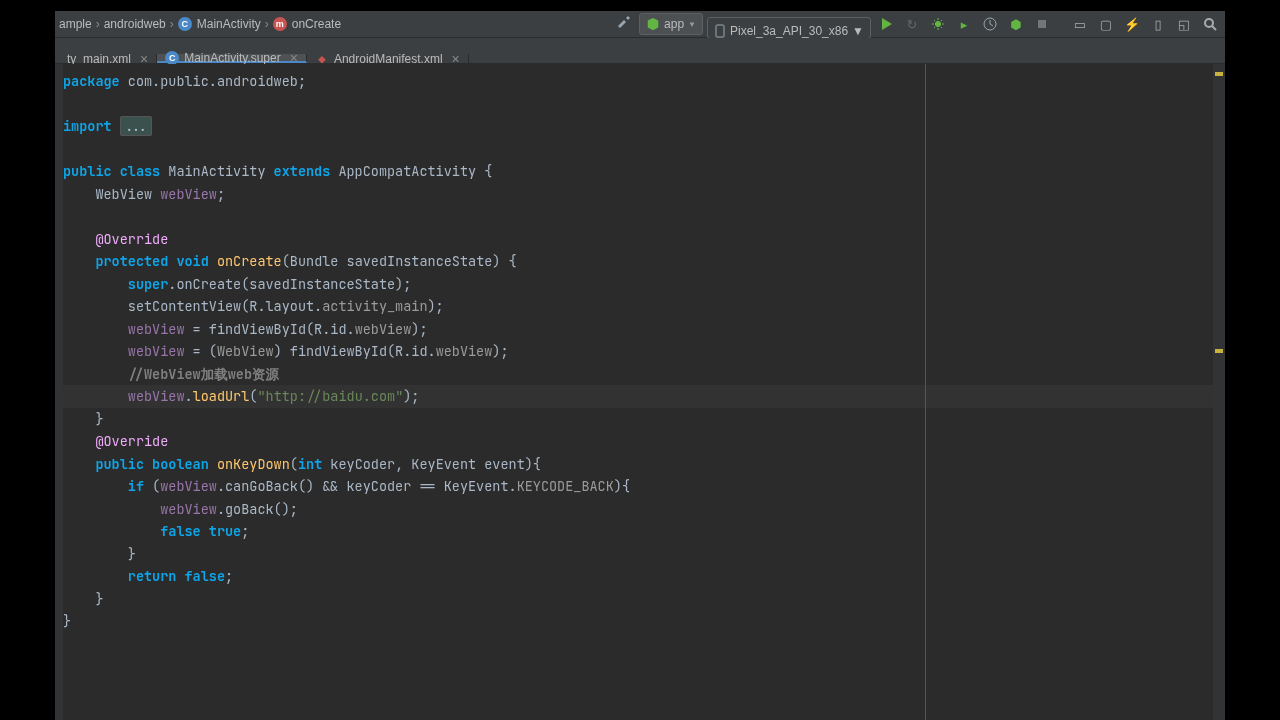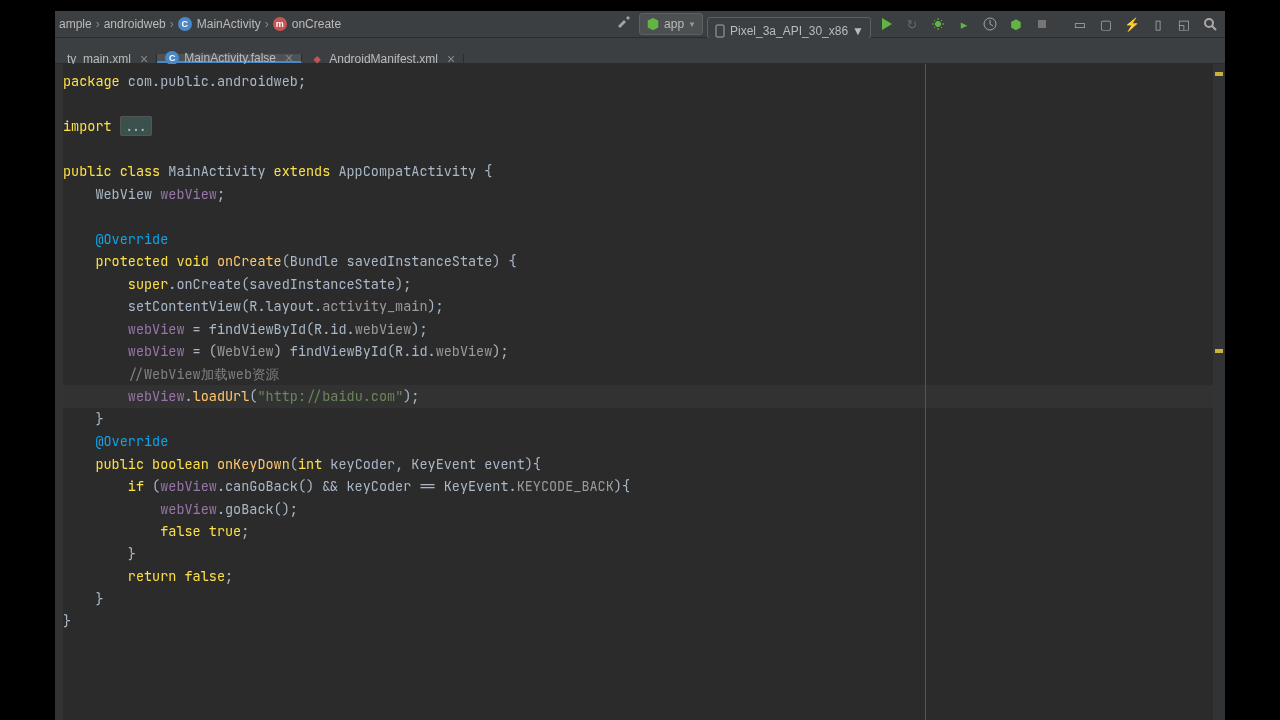--- a/index.html
+++ b/index.html
@@ -167,25 +167,25 @@
   left: 2px;
 }
 .split-line {
   position: absolute;
   top: 0;
   bottom: 0;
   width: 1px;
   background: #555;
   left: 870px;
 }
-.kw { color: #fde047; }
+.kw { color: #0ea5e9; font-weight: bold; }
 .str { color: #6a8759; }
-.comment { color: #808080; }
+.comment { color: #808080; font-weight: bold; }
 .field { color: #9876aa; }
-.anno { color: #0ea5e9; }
+.anno { color: #f0abfc; }
 .method { color: #ffc66d; }
 .italic { color: #9b9b9b; }
 .highlight-line {
   background: #323232;
   display: inline-block;
   width: 100%;
 }
 .url { color: #6a8759; }
 .fold-box { 
   background: #3b514d; 
@@ -276,21 +276,21 @@
     </div>
   </div>
 
   <div class="tabs">
     <div class="tab">
       <span>ty_main.xml</span>
       <span class="close">×</span>
     </div>
     <div class="tab active">
       <span class="tab-icon java">C</span>
-      <span>MainActivity.false</span>
+      <span>MainActivity.super</span>
       <span class="close">×</span>
     </div>
     <div class="tab">
       <span class="tab-icon xml">◆</span>
       <span>AndroidManifest.xml</span>
       <span class="close">×</span>
     </div>
   </div>
 
   <div class="editor-wrap">

